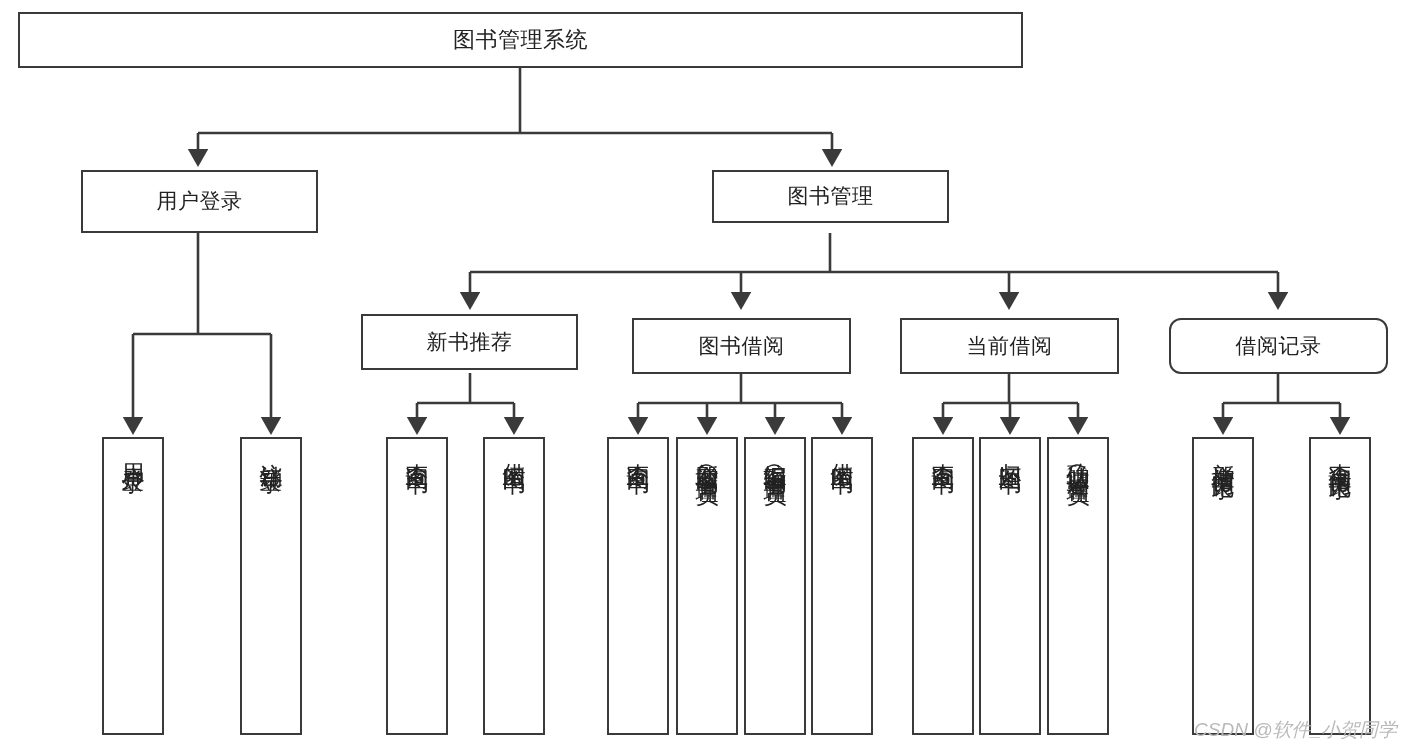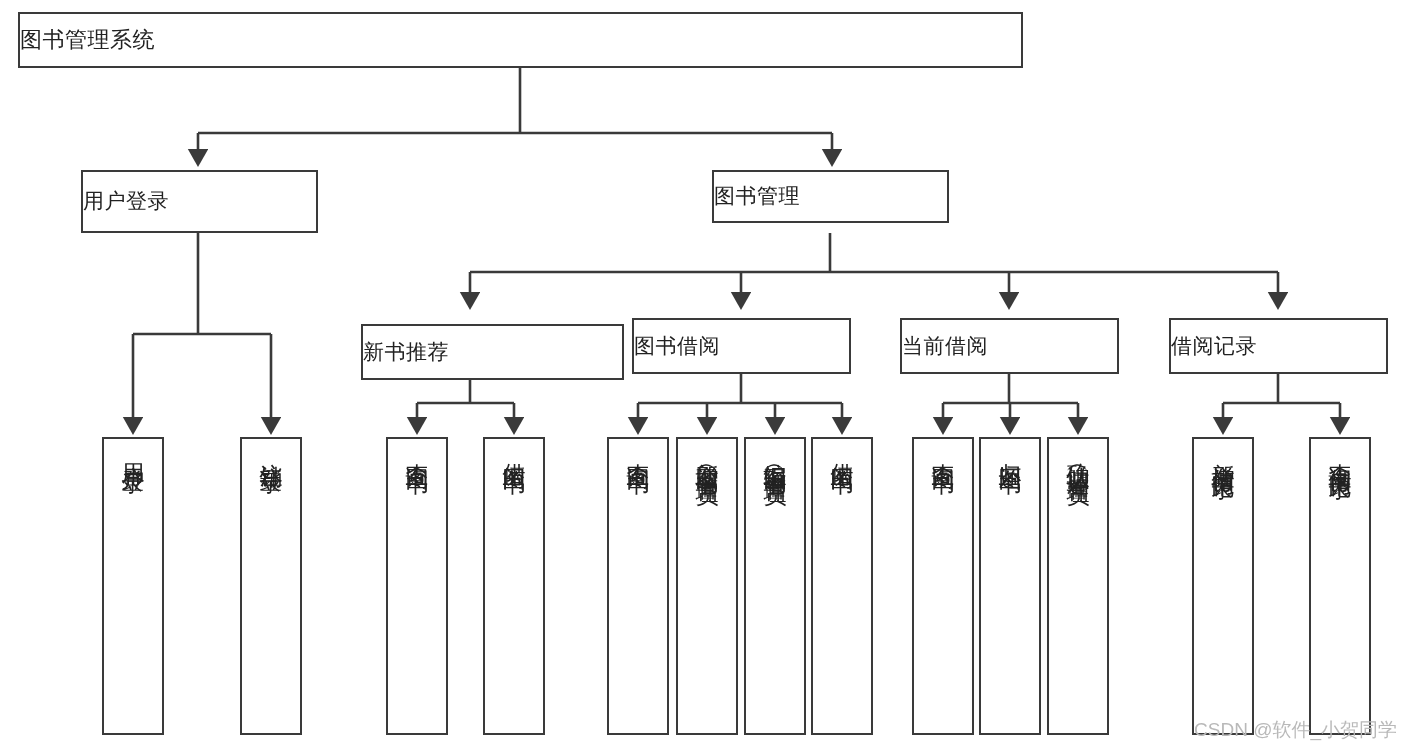--- a/index.html
+++ b/index.html
@@ -27,21 +27,21 @@
     height: 747px;
     pointer-events: none;
   }
   .node {
     position: absolute;
     box-sizing: border-box;
     background: #ffffff;
     border: 2px solid #3a3a3a;
     display: flex;
     align-items: center;
-    justify-content: flex-start;
+    justify-content: center;
     color: #222222;
     z-index: 2;
   }
   .node .node-label {
     display: block;
     text-align: center;
     line-height: 1.15;
     letter-spacing: 0.5px;
     white-space: nowrap;
   }
@@ -68,20 +68,21 @@
   }
   .watermark {
     position: absolute;
     right: 8px;
     bottom: 4px;
     font-size: 19px;
     color: #b9b9b9;
     z-index: 3;
     white-space: nowrap;
     font-family: "Liberation Sans", "DejaVu Sans", sans-serif;
+    font-style: italic;
   }
 </style>
 </head>
 <body>
 
 <div id="diagram-root">
 
   <svg class="connectors" viewBox="0 0 1405 747" xmlns="http://www.w3.org/2000/svg">
     <defs>
       <marker id="arrow" markerWidth="10" markerHeight="10" refX="3.2" refY="4" orient="auto" markerUnits="strokeWidth">
@@ -136,30 +137,30 @@
     <span class="node-label">图书管理系统</span>
   </div>
 
   <div class="node h" style="left:81px; top:170px; width:237px; height:63px;">
     <span class="node-label">用户登录</span>
   </div>
   <div class="node h" style="left:712px; top:170px; width:237px; height:53px;">
     <span class="node-label">图书管理</span>
   </div>
 
-  <div class="node h" style="left:361px; top:324px; width:263px; height:56px;">
+  <div class="node h" style="left:361px; top:314px; width:217px; height:56px;">
     <span class="node-label">新书推荐</span>
   </div>
   <div class="node h" style="left:900px; top:318px; width:219px; height:56px;">
     <span class="node-label">当前借阅</span>
   </div>
   <div class="node h" style="left:632px; top:318px; width:219px; height:56px;">
     <span class="node-label">图书借阅</span>
   </div>
-  <div class="node h" style="left:1169px; top:318px; width:219px; height:56px;">
+  <div class="node h" style="left:1169px; top:318px; width:219px; height:56px;border-radius:12px;">
     <span class="node-label">借阅记录</span>
   </div>
 
   <div class="node v" style="left:102px; top:437px; width:62px; height:298px;">
     <span class="node-label">用户登录</span>
   </div>
   <div class="node v" style="left:240px; top:437px; width:62px; height:298px;">
     <span class="node-label">注销登录</span>
   </div>
 

